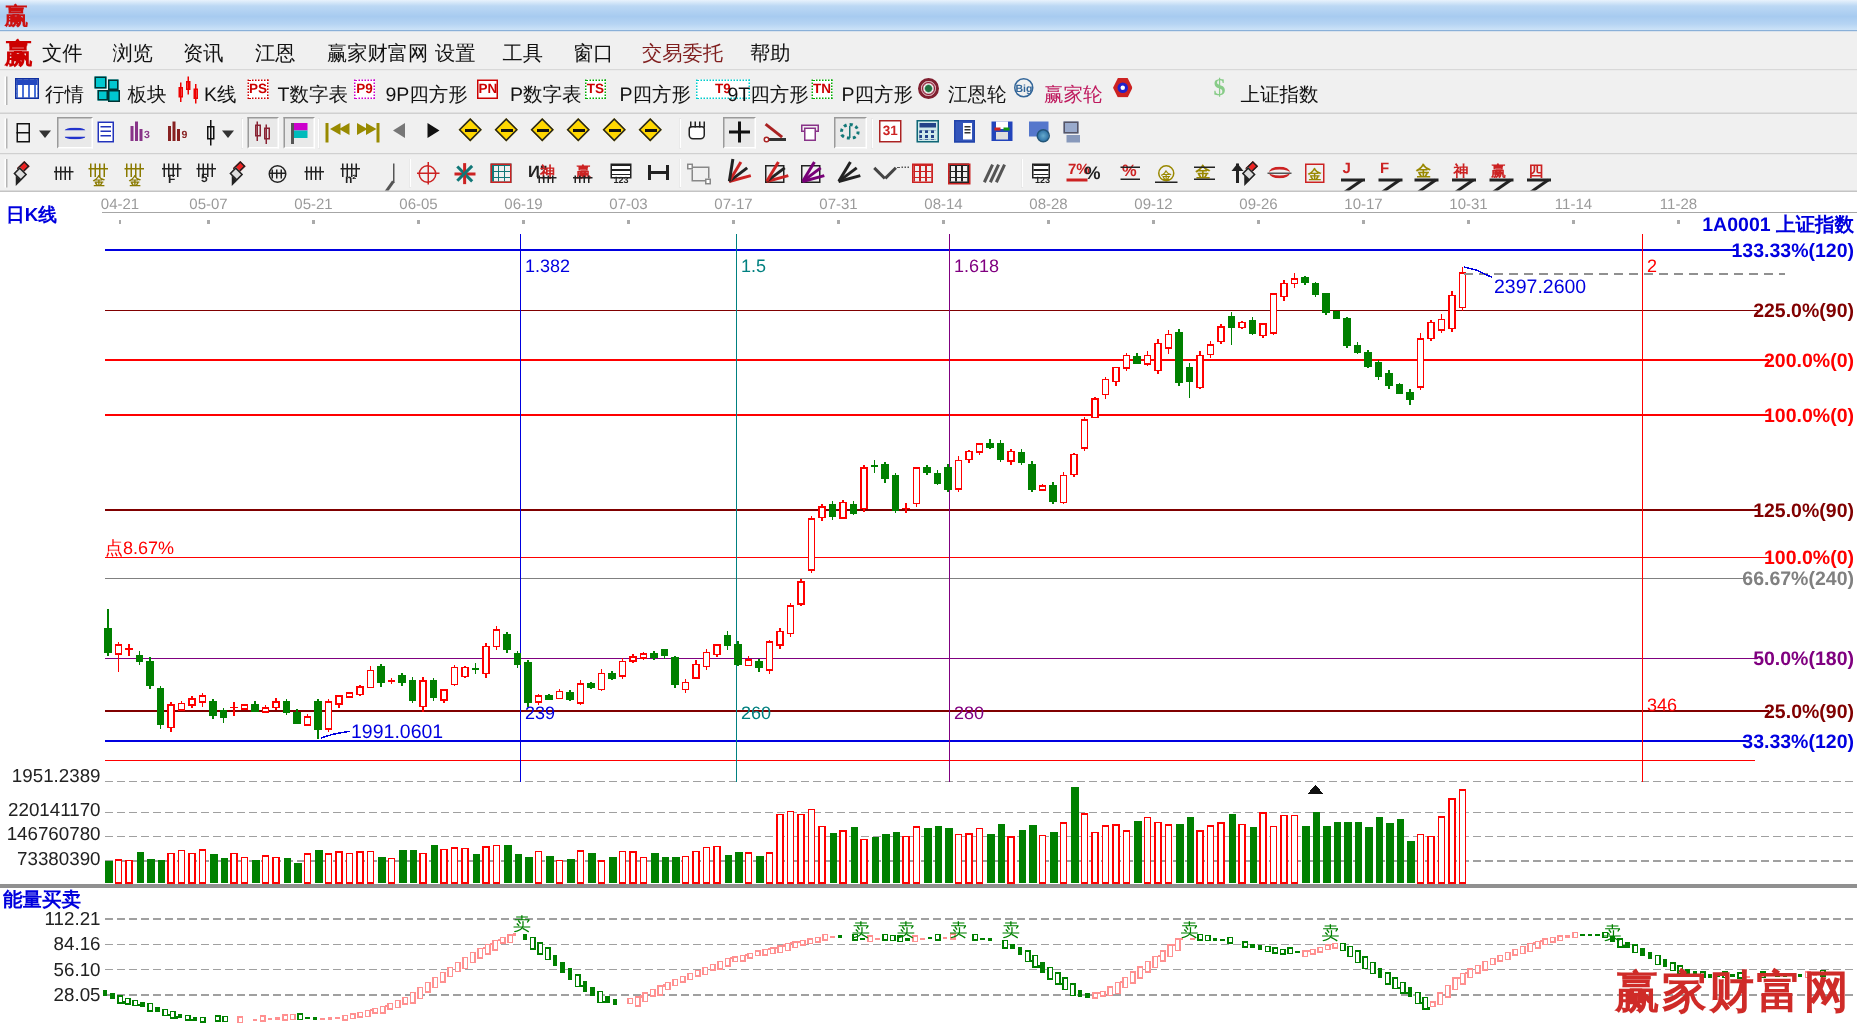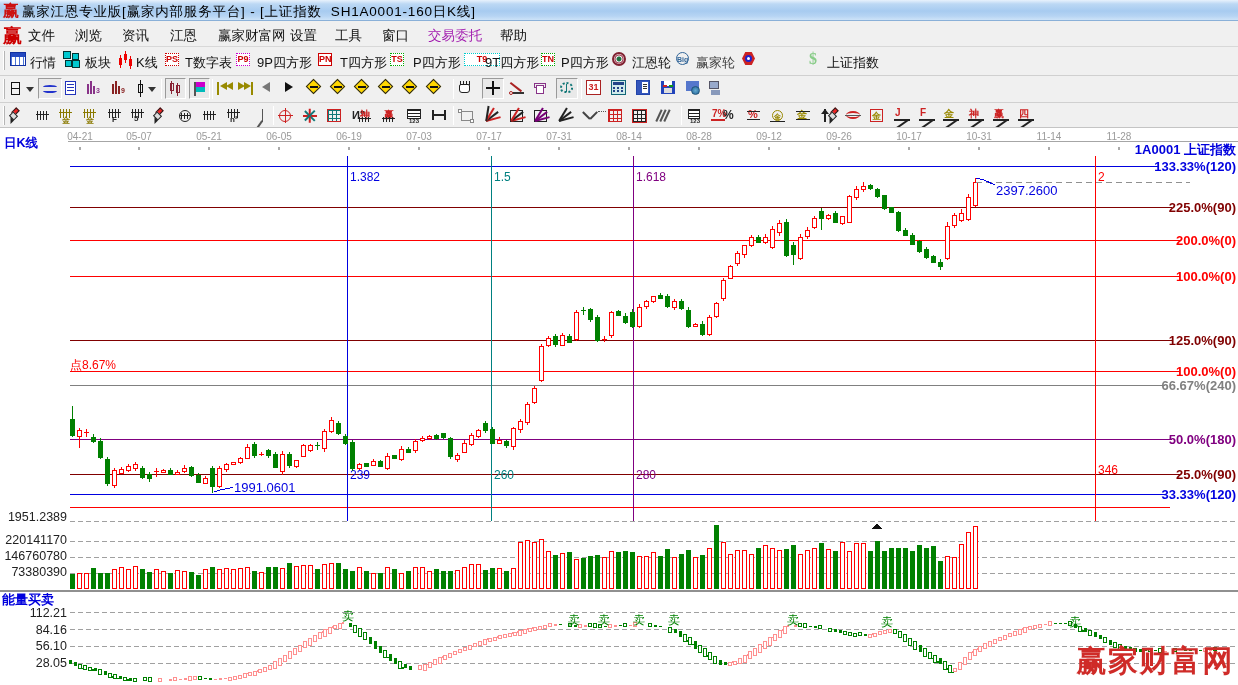--- a/index.html
+++ b/index.html
@@ -765,33 +765,32 @@
 <text x="604" y="624" font-size="12" fill="#008000" text-anchor="middle">卖</text>
 <text x="639" y="624" font-size="12" fill="#008000" text-anchor="middle">卖</text>
 <text x="674" y="624" font-size="12" fill="#008000" text-anchor="middle">卖</text>
 <text x="793" y="624" font-size="12" fill="#008000" text-anchor="middle">卖</text>
 <text x="887" y="626" font-size="12" fill="#008000" text-anchor="middle">卖</text>
 <text x="1075" y="626" font-size="12" fill="#008000" text-anchor="middle">卖</text>
 <text x="1234" y="671" font-size="30" font-weight="bold" fill="#cf2b28" text-anchor="end" font-family="Liberation Serif, serif" letter-spacing="1.5">赢家财富网</text>
 </svg></div>
 <div id="titlebar">
   <i style="position:absolute;left:3px;top:1px;font:bold 16px 'Liberation Serif',serif;color:#cc1111;font-style:normal;">赢</i>
-  <i style="position:absolute;left:22px;top:3px;font:13.5px 'Liberation Sans',sans-serif;color:#000;font-style:normal;letter-spacing:0.8px;">赢家江恩专业版[赢家内部服务平台] - [上证指数&nbsp;&nbsp;SH1A0001-160日K线]</i>
 </div>
 <div id="menubar">
     <i style="position:absolute;left:3px;top:2px;font:bold 19px 'Liberation Sans',sans-serif;color:#cc0000;font-style:normal;white-space:nowrap;font-family:'Liberation Serif',serif;">赢</i>
     <i style="position:absolute;left:28px;top:6px;font:normal 13.5px 'Liberation Sans',sans-serif;color:#111;font-style:normal;white-space:nowrap;">文件</i>
     <i style="position:absolute;left:75px;top:6px;font:normal 13.5px 'Liberation Sans',sans-serif;color:#111;font-style:normal;white-space:nowrap;">浏览</i>
     <i style="position:absolute;left:122px;top:6px;font:normal 13.5px 'Liberation Sans',sans-serif;color:#111;font-style:normal;white-space:nowrap;">资讯</i>
     <i style="position:absolute;left:170px;top:6px;font:normal 13.5px 'Liberation Sans',sans-serif;color:#111;font-style:normal;white-space:nowrap;">江恩</i>
     <i style="position:absolute;left:218px;top:6px;font:normal 13.5px 'Liberation Sans',sans-serif;color:#111;font-style:normal;white-space:nowrap;">赢家财富网</i>
     <i style="position:absolute;left:290px;top:6px;font:normal 13.5px 'Liberation Sans',sans-serif;color:#111;font-style:normal;white-space:nowrap;">设置</i>
     <i style="position:absolute;left:335px;top:6px;font:normal 13.5px 'Liberation Sans',sans-serif;color:#111;font-style:normal;white-space:nowrap;">工具</i>
     <i style="position:absolute;left:382px;top:6px;font:normal 13.5px 'Liberation Sans',sans-serif;color:#111;font-style:normal;white-space:nowrap;">窗口</i>
-    <i style="position:absolute;left:428px;top:6px;font:normal 13.5px 'Liberation Sans',sans-serif;color:#a21caf;font-style:normal;white-space:nowrap;">交易委托</i>
+    <i style="position:absolute;left:428px;top:6px;font:normal 13.5px 'Liberation Sans',sans-serif;color:#7f1d1d;font-style:normal;white-space:nowrap;">交易委托</i>
     <i style="position:absolute;left:500px;top:6px;font:normal 13.5px 'Liberation Sans',sans-serif;color:#111;font-style:normal;white-space:nowrap;">帮助</i>
   </div>
 <div id="tb1" class="tbar">
     <i style="position:absolute;left:3px;top:4px;width:2px;height:19px;border-left:1px solid #fff;border-right:1px solid #b5b5b5;"></i>
     <i style="position:absolute;left:10px;top:5px;width:16px;height:14px;border:1px solid #1030a0;background:linear-gradient(180deg,#2448c0 0,#2448c0 4px,transparent 4px),repeating-linear-gradient(90deg,#4a72d8 0,#4a72d8 1px,#fff 1px,#fff 4px),repeating-linear-gradient(180deg,#4a72d8 0,#4a72d8 1px,#fff 1px,#fff 3px);"></i>
     <i style="position:absolute;left:30px;top:7px;font:normal 13px 'Liberation Sans',sans-serif;color:#111;font-style:normal;white-space:nowrap;">行情</i>
     <i style="position:absolute;left:63px;top:4px;width:8px;height:8px;background:#00c8d0;border:1px solid #033;"></i>
     <i style="position:absolute;left:72px;top:6px;width:7px;height:7px;background:#00c8d0;border:1px solid #033;"></i>
     <i style="position:absolute;left:65px;top:13px;width:7px;height:7px;background:#00c8d0;border:1px solid #033;"></i>
     <i style="position:absolute;left:72px;top:13px;width:8px;height:8px;background:#00c8d0;border:1px solid #033;"></i>
@@ -801,32 +800,32 @@
     <i style="position:absolute;left:124px;top:7px;width:3px;height:6px;border:1px solid #e00;"></i>
     <i style="position:absolute;left:125px;top:4px;width:1px;height:12px;background:#e00;"></i>
     <i style="position:absolute;left:129px;top:12px;width:3px;height:7px;border:1px solid #e00;"></i>
     <i style="position:absolute;left:130px;top:9px;width:1px;height:13px;background:#e00;"></i>
     <i style="position:absolute;left:136px;top:7px;font:normal 13px 'Liberation Sans',sans-serif;color:#111;font-style:normal;white-space:nowrap;">K线</i>
     <i style="position:absolute;left:165px;top:6px;width:14px;height:13px;border:1px dotted #cc0000;background:#fff;font:bold 9px 'Liberation Sans',sans-serif;font-style:normal;color:#cc0000;text-align:center;line-height:11px;display:block;">PS</i>
     <i style="position:absolute;left:185px;top:7px;font:normal 13px 'Liberation Sans',sans-serif;color:#111;font-style:normal;white-space:nowrap;">T数字表</i>
     <i style="position:absolute;left:236px;top:6px;width:14px;height:13px;border:1px dotted #cc00cc;background:#fff;font:bold 9px 'Liberation Sans',sans-serif;font-style:normal;color:#cc0000;text-align:center;line-height:11px;display:block;">P9</i>
     <i style="position:absolute;left:257px;top:7px;font:normal 13px 'Liberation Sans',sans-serif;color:#111;font-style:normal;white-space:nowrap;">9P四方形</i>
     <i style="position:absolute;left:318px;top:6px;width:14px;height:13px;border:1px solid #cc0000;background:#fff;font:bold 9px 'Liberation Sans',sans-serif;font-style:normal;color:#cc0000;text-align:center;line-height:11px;display:block;">PN</i>
-    <i style="position:absolute;left:340px;top:7px;font:normal 13px 'Liberation Sans',sans-serif;color:#111;font-style:normal;white-space:nowrap;">T四方形</i>
+    <i style="position:absolute;left:340px;top:7px;font:normal 13px 'Liberation Sans',sans-serif;color:#111;font-style:normal;white-space:nowrap;">P数字表</i>
     <i style="position:absolute;left:390px;top:6px;width:14px;height:13px;border:1px dotted #00aa00;background:#fff;font:bold 9px 'Liberation Sans',sans-serif;font-style:normal;color:#cc0000;text-align:center;line-height:11px;display:block;">TS</i>
     <i style="position:absolute;left:413px;top:7px;font:normal 13px 'Liberation Sans',sans-serif;color:#111;font-style:normal;white-space:nowrap;">P四方形</i>
     <i style="position:absolute;left:464px;top:6px;width:36px;height:13px;border:1px dotted #00cccc;background:#fff;font:bold 9px 'Liberation Sans',sans-serif;font-style:normal;color:#cc0000;text-align:center;line-height:11px;display:block;">T9</i>
     <i style="position:absolute;left:485px;top:7px;font:normal 13px 'Liberation Sans',sans-serif;color:#111;font-style:normal;white-space:nowrap;">9T四方形</i>
     <i style="position:absolute;left:541px;top:6px;width:14px;height:13px;border:1px dotted #00aa00;background:#fff;font:bold 9px 'Liberation Sans',sans-serif;font-style:normal;color:#cc0000;text-align:center;line-height:11px;display:block;">TN</i>
     <i style="position:absolute;left:561px;top:7px;font:normal 13px 'Liberation Sans',sans-serif;color:#111;font-style:normal;white-space:nowrap;">P四方形</i>
     <i style="position:absolute;left:612px;top:5px;width:14px;height:14px;border-radius:50%;border:2px solid #802030;background:radial-gradient(circle,#207040 0,#207040 2px,#fff 3px,#902038 4px,#fff 5px);"></i>
     <i style="position:absolute;left:632px;top:7px;font:normal 13px 'Liberation Sans',sans-serif;color:#111;font-style:normal;white-space:nowrap;">江恩轮</i>
     <i style="position:absolute;left:676px;top:5px;width:13px;height:13px;border-radius:50%;border:1px solid #336699;"></i>
     <i style="position:absolute;left:677px;top:9px;font:bold 7px 'Liberation Sans',sans-serif;color:#336699;font-style:normal;white-space:nowrap;">Big</i>
-    <i style="position:absolute;left:696px;top:7px;font:normal 13px 'Liberation Sans',sans-serif;color:#404040;font-style:normal;white-space:nowrap;">赢家轮</i>
+    <i style="position:absolute;left:696px;top:7px;font:normal 13px 'Liberation Sans',sans-serif;color:#be185d;font-style:normal;white-space:nowrap;">赢家轮</i>
     <i style="position:absolute;left:742px;top:5px;width:13px;height:13px;background:#cc2222;clip-path:polygon(25% 0,75% 0,100% 50%,75% 100%,25% 100%,0 50%);"></i>
     <i style="position:absolute;left:745px;top:8px;width:7px;height:7px;border-radius:50%;border:2px solid #2222cc;background:#fff;"></i>
     <i style="position:absolute;left:764px;top:7px;font:normal 13px 'Liberation Sans',sans-serif;color:#1d4ed8;font-style:normal;white-space:nowrap;margin-top:24px;">六角形</i>
     <i style="position:absolute;left:809px;top:3px;font:bold 16px 'Liberation Sans',sans-serif;color:#8c8;font-style:normal;white-space:nowrap;font-family:'Liberation Serif',serif;">$</i>
     <i style="position:absolute;left:827px;top:7px;font:normal 13px 'Liberation Sans',sans-serif;color:#111;font-style:normal;white-space:nowrap;">上证指数</i>
   </div>
 <div id="tb2" class="tbar">
     <i style="position:absolute;left:3px;top:3px;width:2px;height:20px;border-left:1px solid #fff;border-right:1px solid #b5b5b5;"></i>
     <i style="position:absolute;left:11px;top:6px;width:9px;height:13px;border:1px solid #111;"></i>
     <i style="position:absolute;left:11px;top:12px;width:9px;height:1px;background:#111;"></i>

